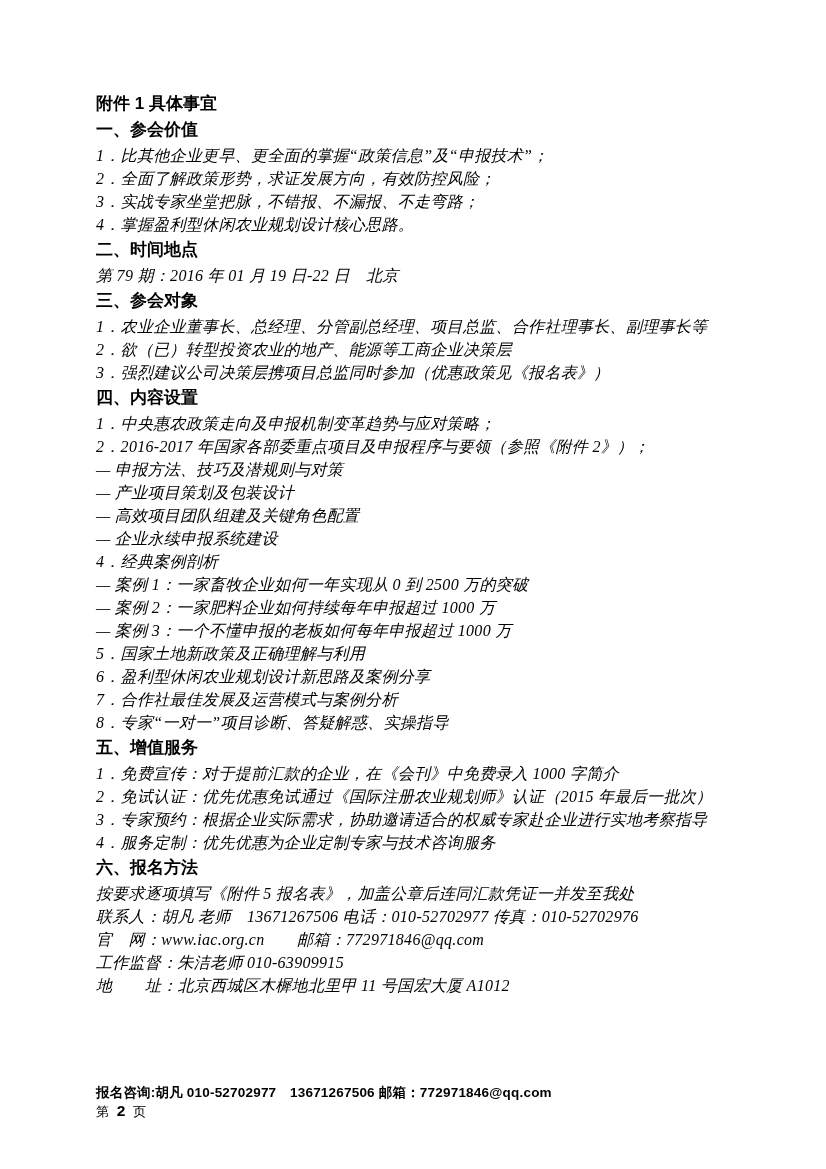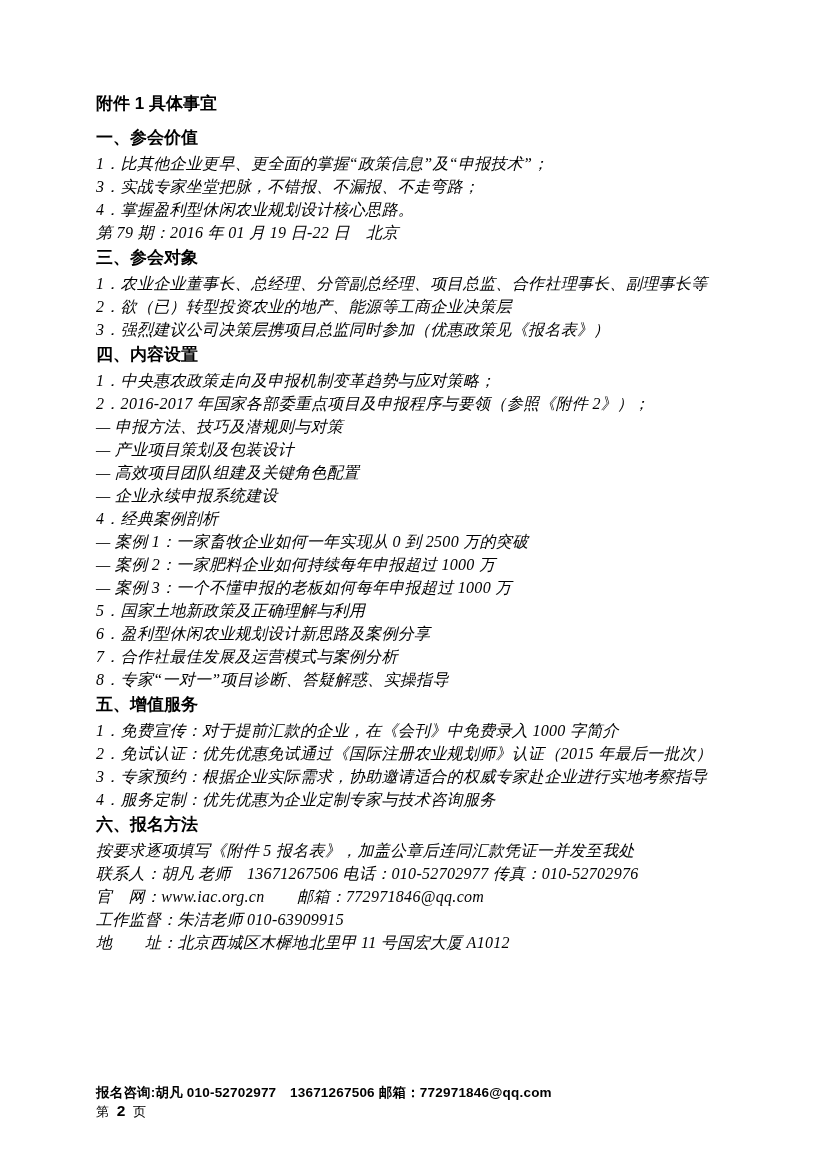--- a/index.html
+++ b/index.html
@@ -20,21 +20,21 @@
     position: absolute;
     left: 96px;
     right: 88px;
     top: 94px;
   }
   .doc-title {
     font-family: "Liberation Sans", "DejaVu Sans", sans-serif;
     font-weight: bold;
     font-size: 17px;
     line-height: 20px;
-    margin: 0 0 14px 0;
+    margin: 0 0 6px 0;
   }
   .sec-heading {
     font-family: Liberation Serif, serif;
     font-weight: bold;
     font-size: 17px;
     line-height: 20px;
     margin: 4px 0 4px 0;
   }
   .body-line {
     font-size: 16px;
@@ -72,22 +72,24 @@
 </style>
 </head>
 <body>
 
 <div class="page">
   <div class="content">
     <h1 class="doc-title">附件 1 具体事宜</h1>
     <div id="sections">
         <h2 class="sec-heading">一、参会价值</h2>
         <p class="body-line">1．比其他企业更早、更全面的掌握“政策信息”及“申报技术”；</p>
+        <p class="body-line">2．全面了解政策形势，求证发展方向，有效防控风险；</p>
         <p class="body-line">3．实战专家坐堂把脉，不错报、不漏报、不走弯路；</p>
         <p class="body-line">4．掌握盈利型休闲农业规划设计核心思路。</p>
+        <h2 class="sec-heading">二、时间地点</h2>
         <p class="body-line">第 79 期：2016 年 01 月 19 日-22 日　北京</p>
         <h2 class="sec-heading">三、参会对象</h2>
         <p class="body-line">1．农业企业董事长、总经理、分管副总经理、项目总监、合作社理事长、副理事长等</p>
         <p class="body-line">2．欲（已）转型投资农业的地产、能源等工商企业决策层</p>
         <p class="body-line">3．强烈建议公司决策层携项目总监同时参加（优惠政策见《报名表》）</p>
         <h2 class="sec-heading">四、内容设置</h2>
         <p class="body-line">1．中央惠农政策走向及申报机制变革趋势与应对策略；</p>
         <p class="body-line">2．2016-2017 年国家各部委重点项目及申报程序与要领（参照《附件 2》）；</p>
         <p class="body-line">— 申报方法、技巧及潜规则与对策</p>
         <p class="body-line">— 产业项目策划及包装设计</p>

